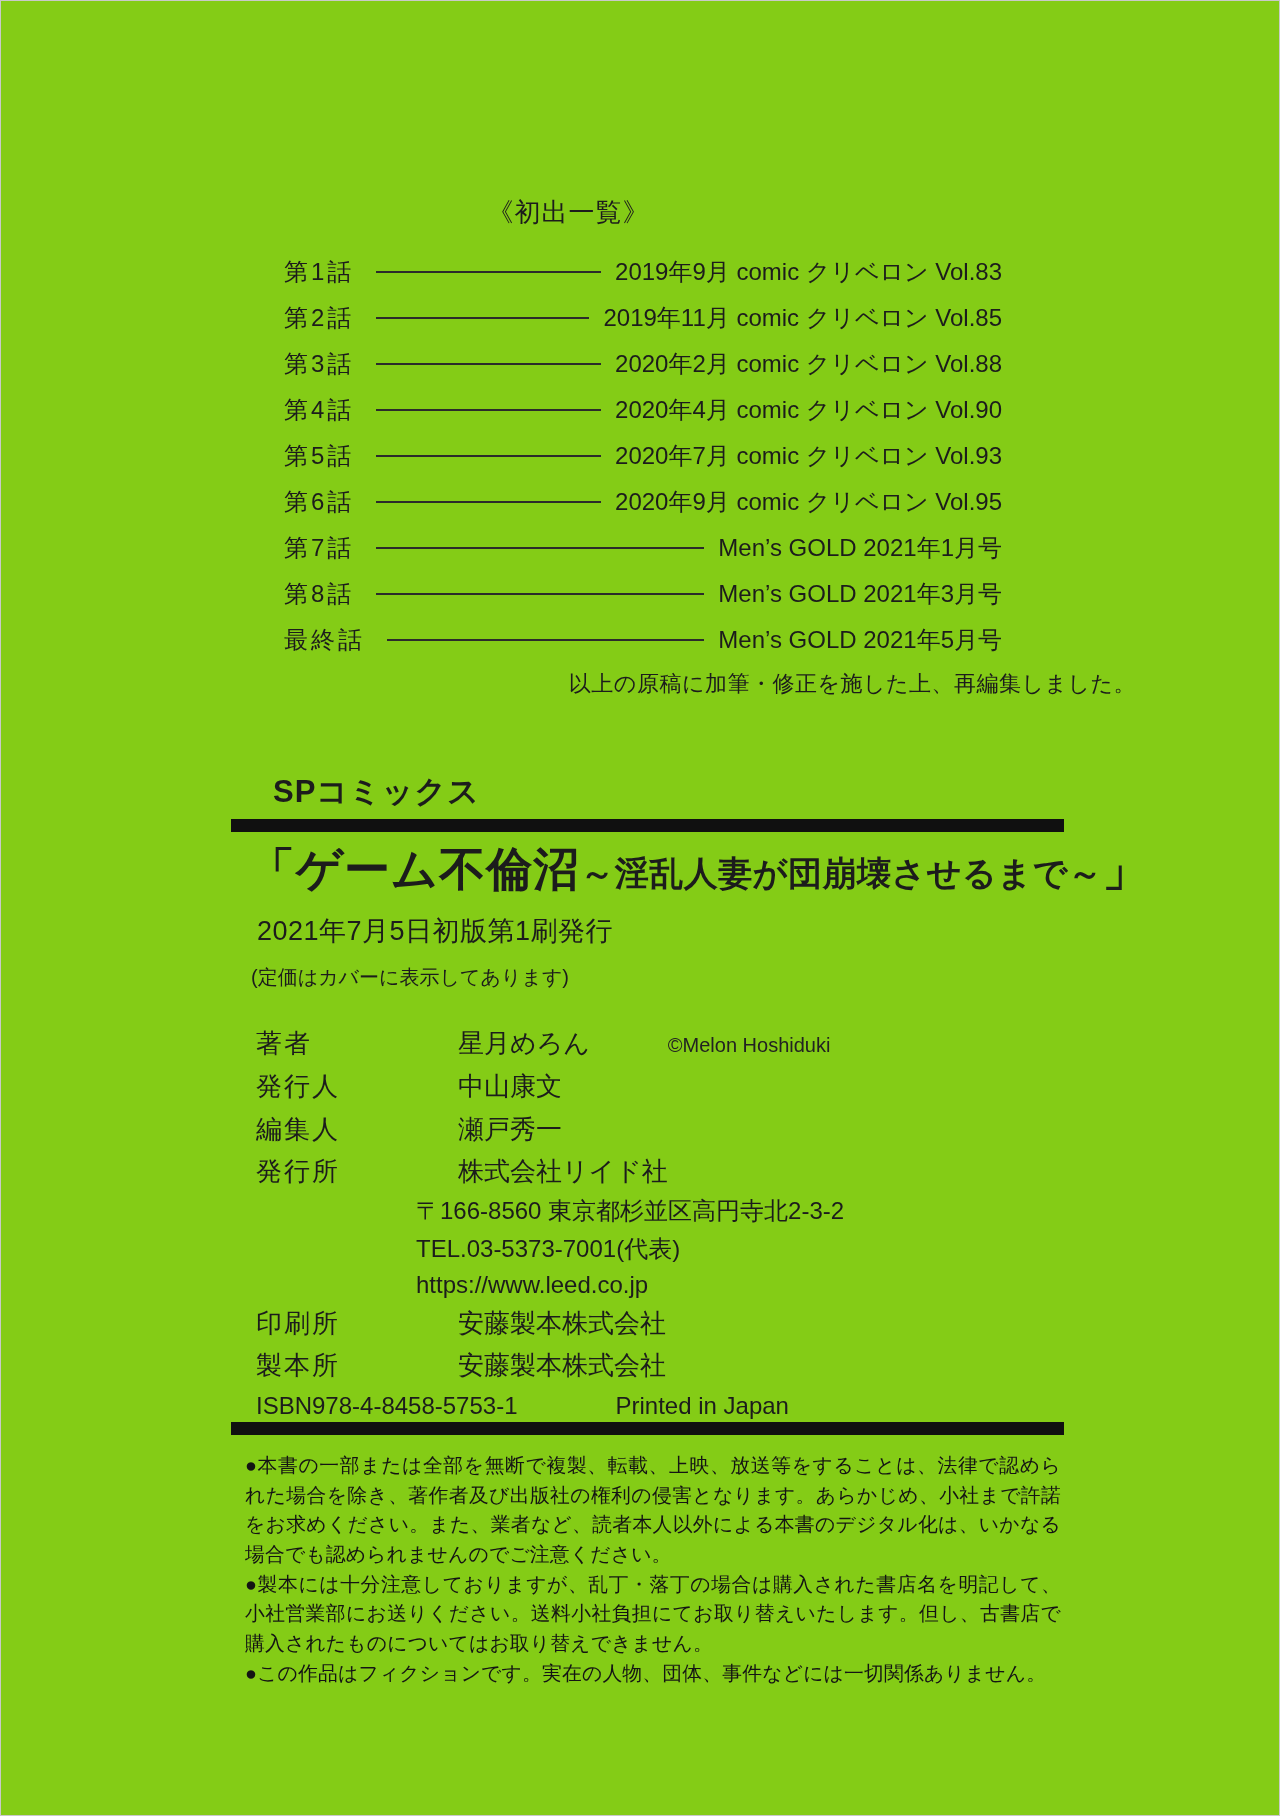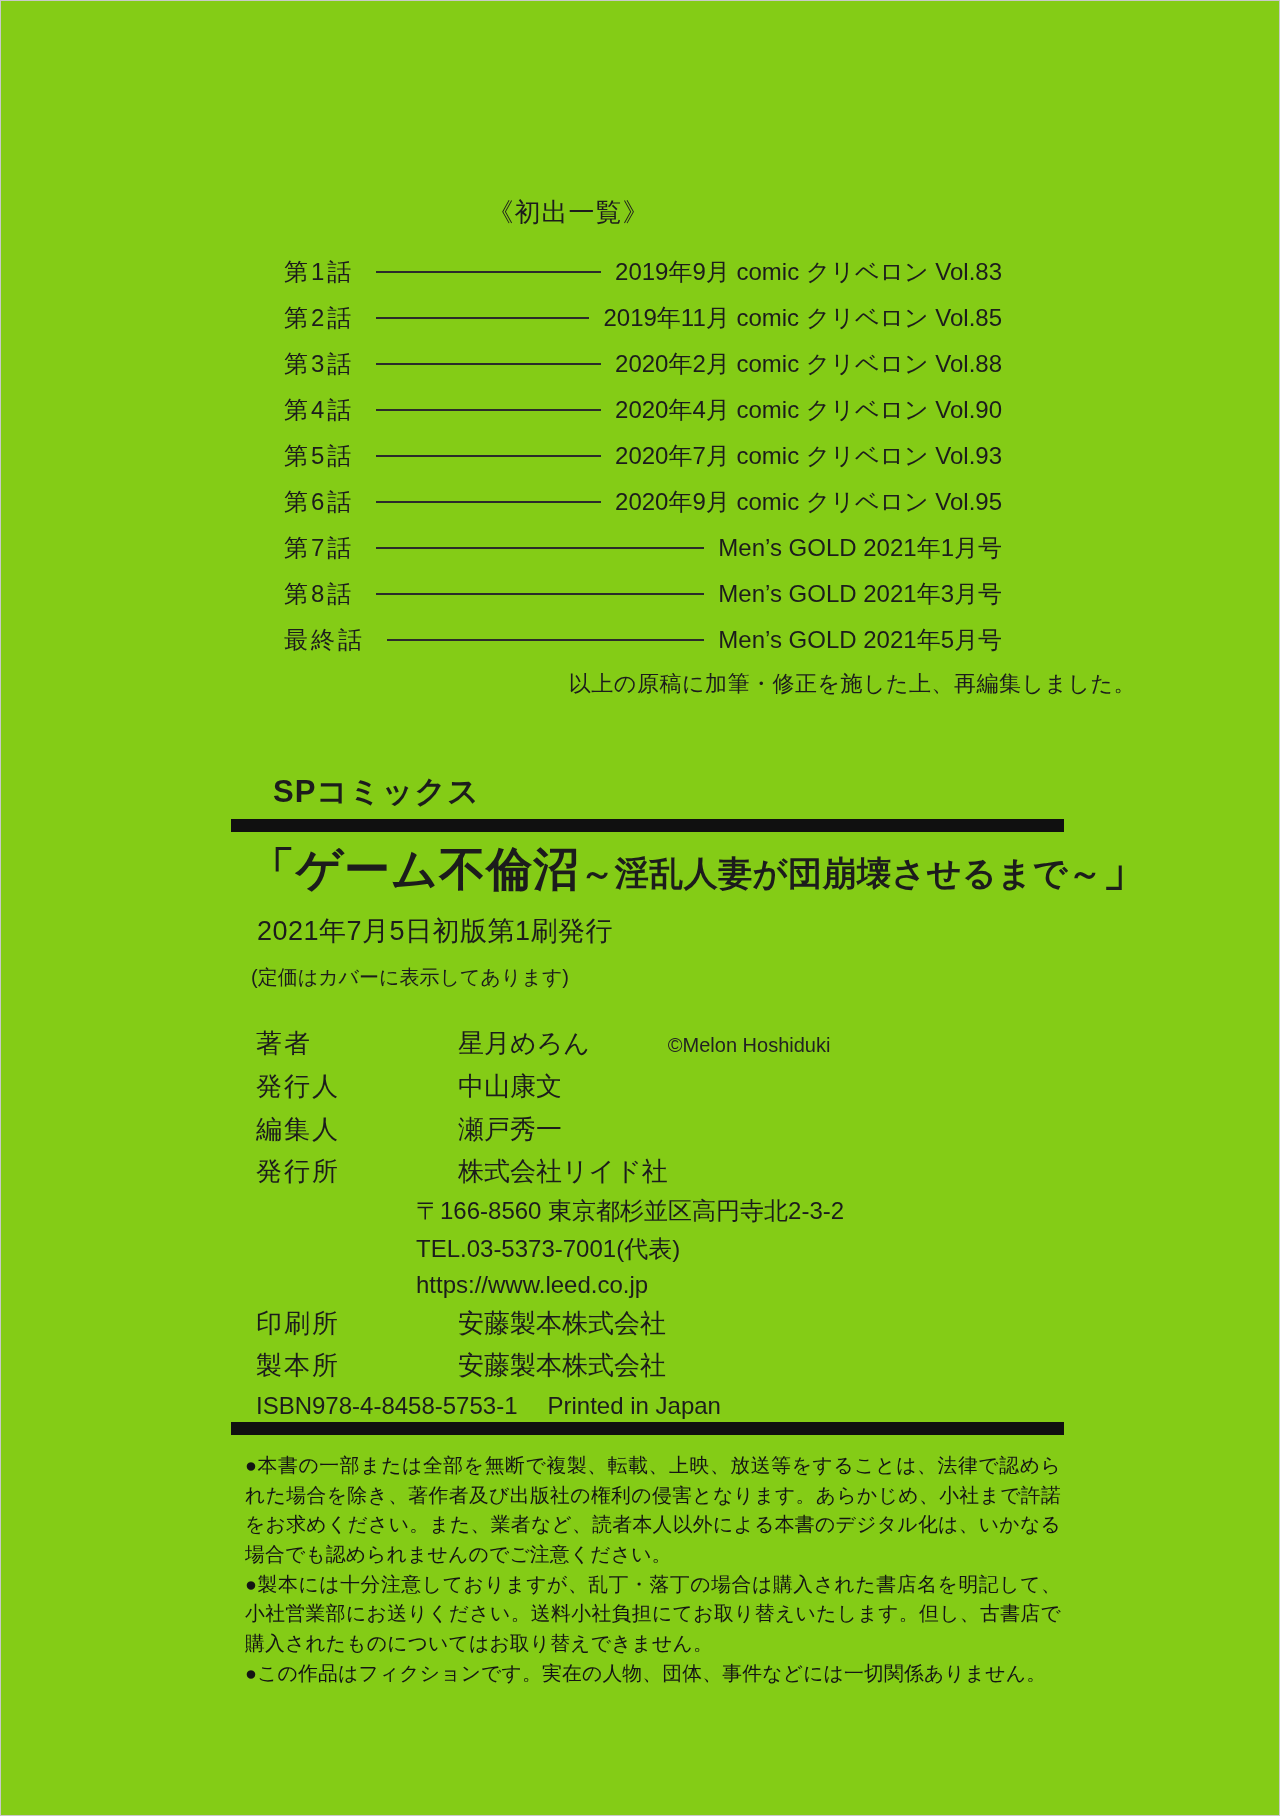--- a/index.html
+++ b/index.html
@@ -49,21 +49,21 @@
   .f-pubperson{top:1068px;}
   .f-editor{top:1111px;}
   .f-publisher{top:1153px;}
   .addr{position:absolute;left:415px;font-size:24px;white-space:nowrap;}
   .a1{top:1194px;}
   .a2{top:1232px;}
   .a3{top:1270px;}
   .f-printer{top:1305px;}
   .f-binder{top:1347px;}
   .isbn-row{position:absolute;top:1391px;left:255px;display:flex;font-size:24px;white-space:nowrap;}
-  .isbn-row .printed{margin-left:30px;}
+  .isbn-row .printed{margin-left:98px;}
   
   .notices{position:absolute;top:1450px;left:244px;width:816px;}
   .notice{
     margin:0;padding:0;
     font-size:19.8px;line-height:1.5;
     text-align:justify;text-justify:inter-ideograph;
     letter-spacing:0.2px;color:#141414;
   }
 </style>
 </head>

